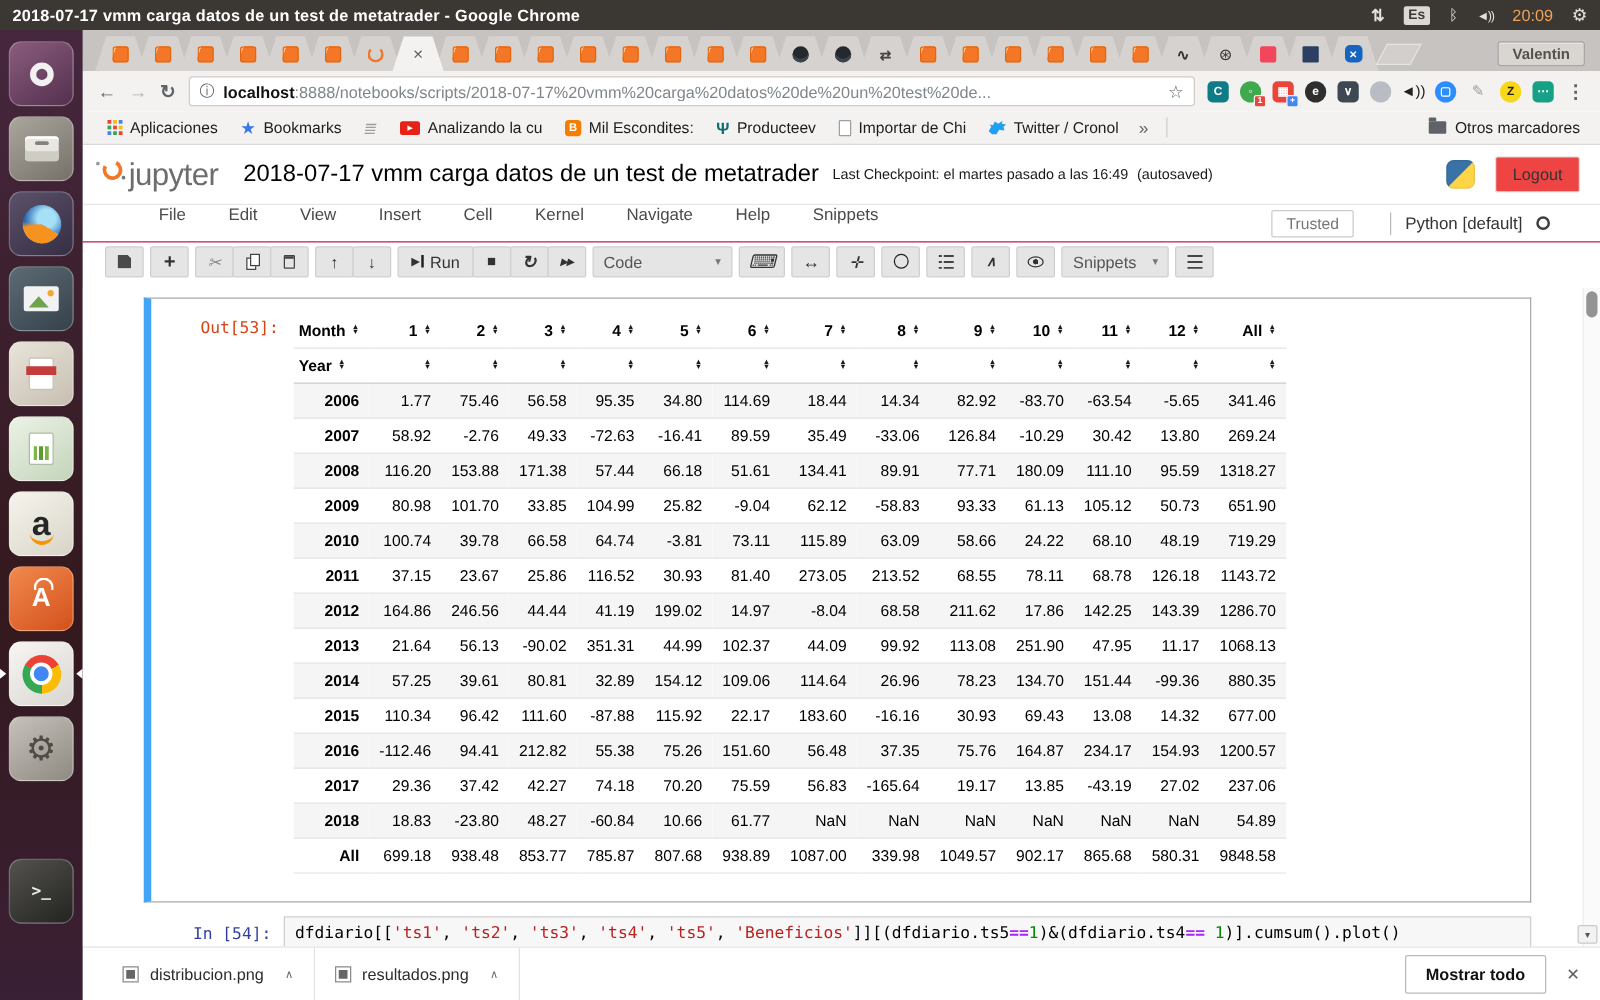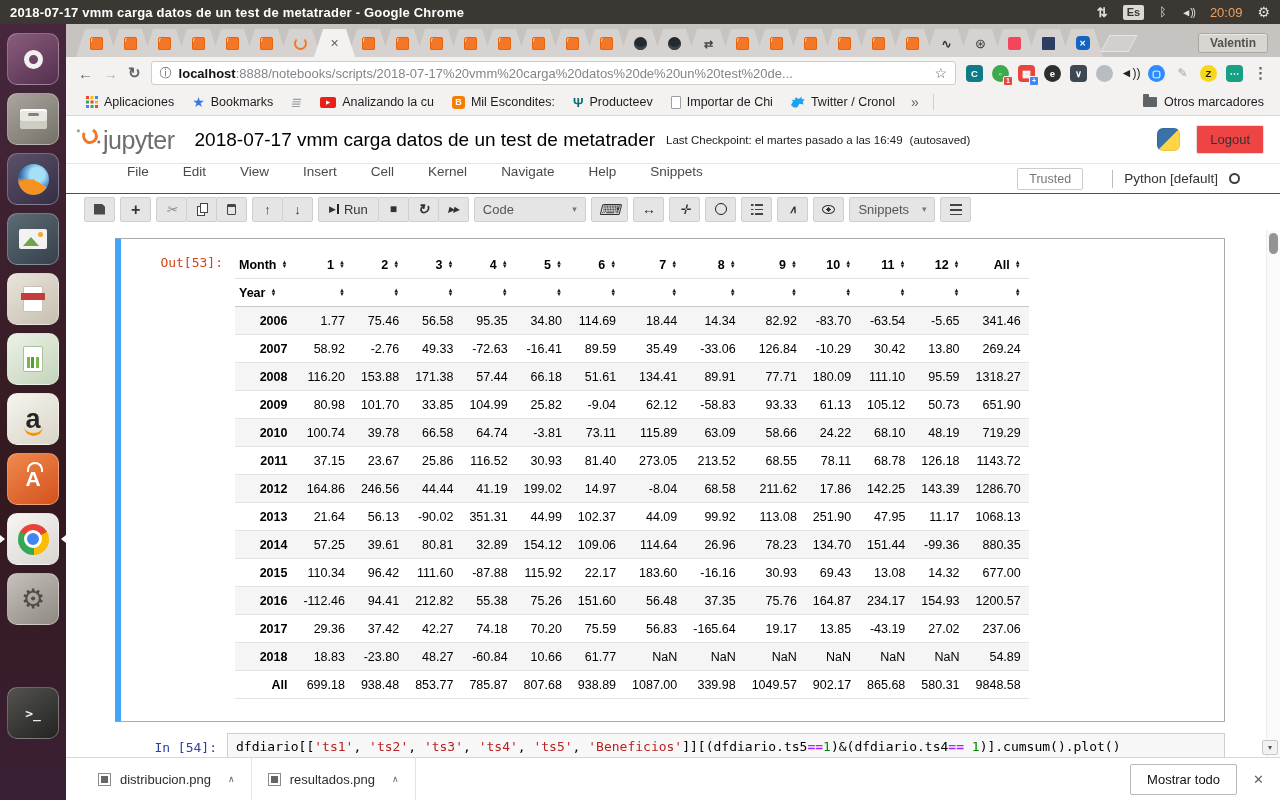--- a/index.html
+++ b/index.html
@@ -211,21 +211,21 @@
 .scroll-btn{position:absolute;right:2px;bottom:2px;width:16px;height:15px;background:#f2f2f2;border:1px solid #c9c9c9;border-radius:2px;display:flex;align-items:center;justify-content:center}
 .scroll-btn::before{content:"▾";font-size:8px;color:#555}
 
 
 .dl-bar{flex:0 0 42px;background:#fff;border-top:1px solid #d8d8d8;display:flex;align-items:center;padding:0 16px}
 .dl-item{display:flex;align-items:center;gap:9px;padding:0 16px;height:42px;border-right:1px solid #e2e2e2}
 .dl-ico{width:13px;height:13px;border:1.5px solid #8b8b8b;background:linear-gradient(#666,#666) center/7px 7px no-repeat,#fff}
 .dl-name{font-size:13px;color:#2c2c2c}
 .dl-ch{margin-left:8px;font-size:9px;color:#666}
 .dl-ch::before{content:"∧"}
-.show-all-btn{margin-left:auto;border:1px solid #b9b9b9;background:#fff;padding:7px 16px;border-radius:2px;font-size:13px;color:#111;font-weight:normal}
+.show-all-btn{margin-left:auto;border:1px solid #b9b9b9;background:#fff;padding:7px 16px;border-radius:2px;font-size:13px;color:#111;font-weight:bold}
 .dl-close{margin-left:16px;font-size:13px;color:#5f6368}
 .dl-close::before{content:"✕"}
 </style>
 </head>
 <body>
 
 <div class="screen">
 
   <div class="titlebar">
     <span class="tb-title">2018-07-17 vmm carga datos de un test de metatrader - Google Chrome</span>

